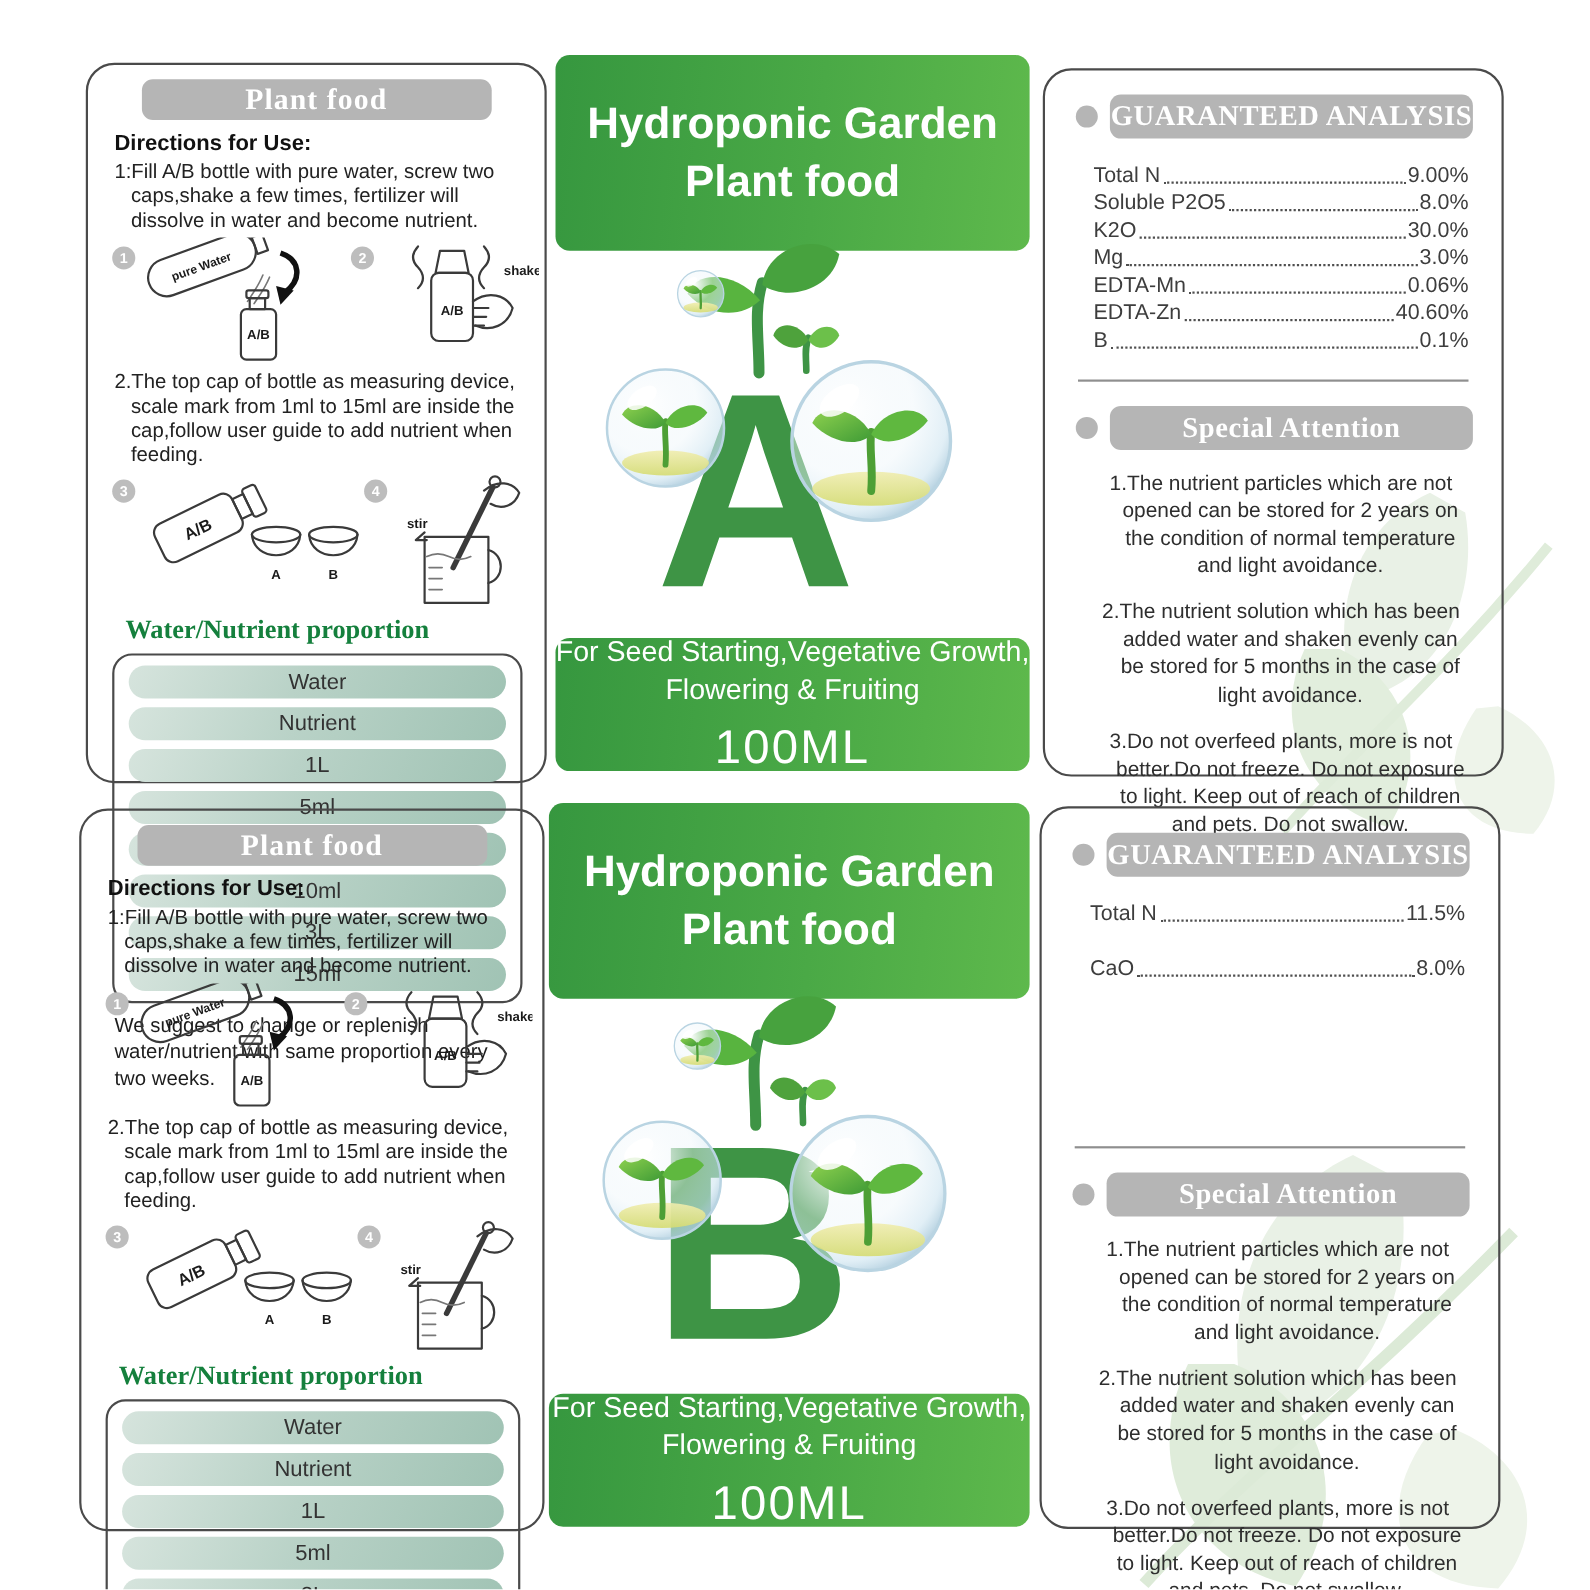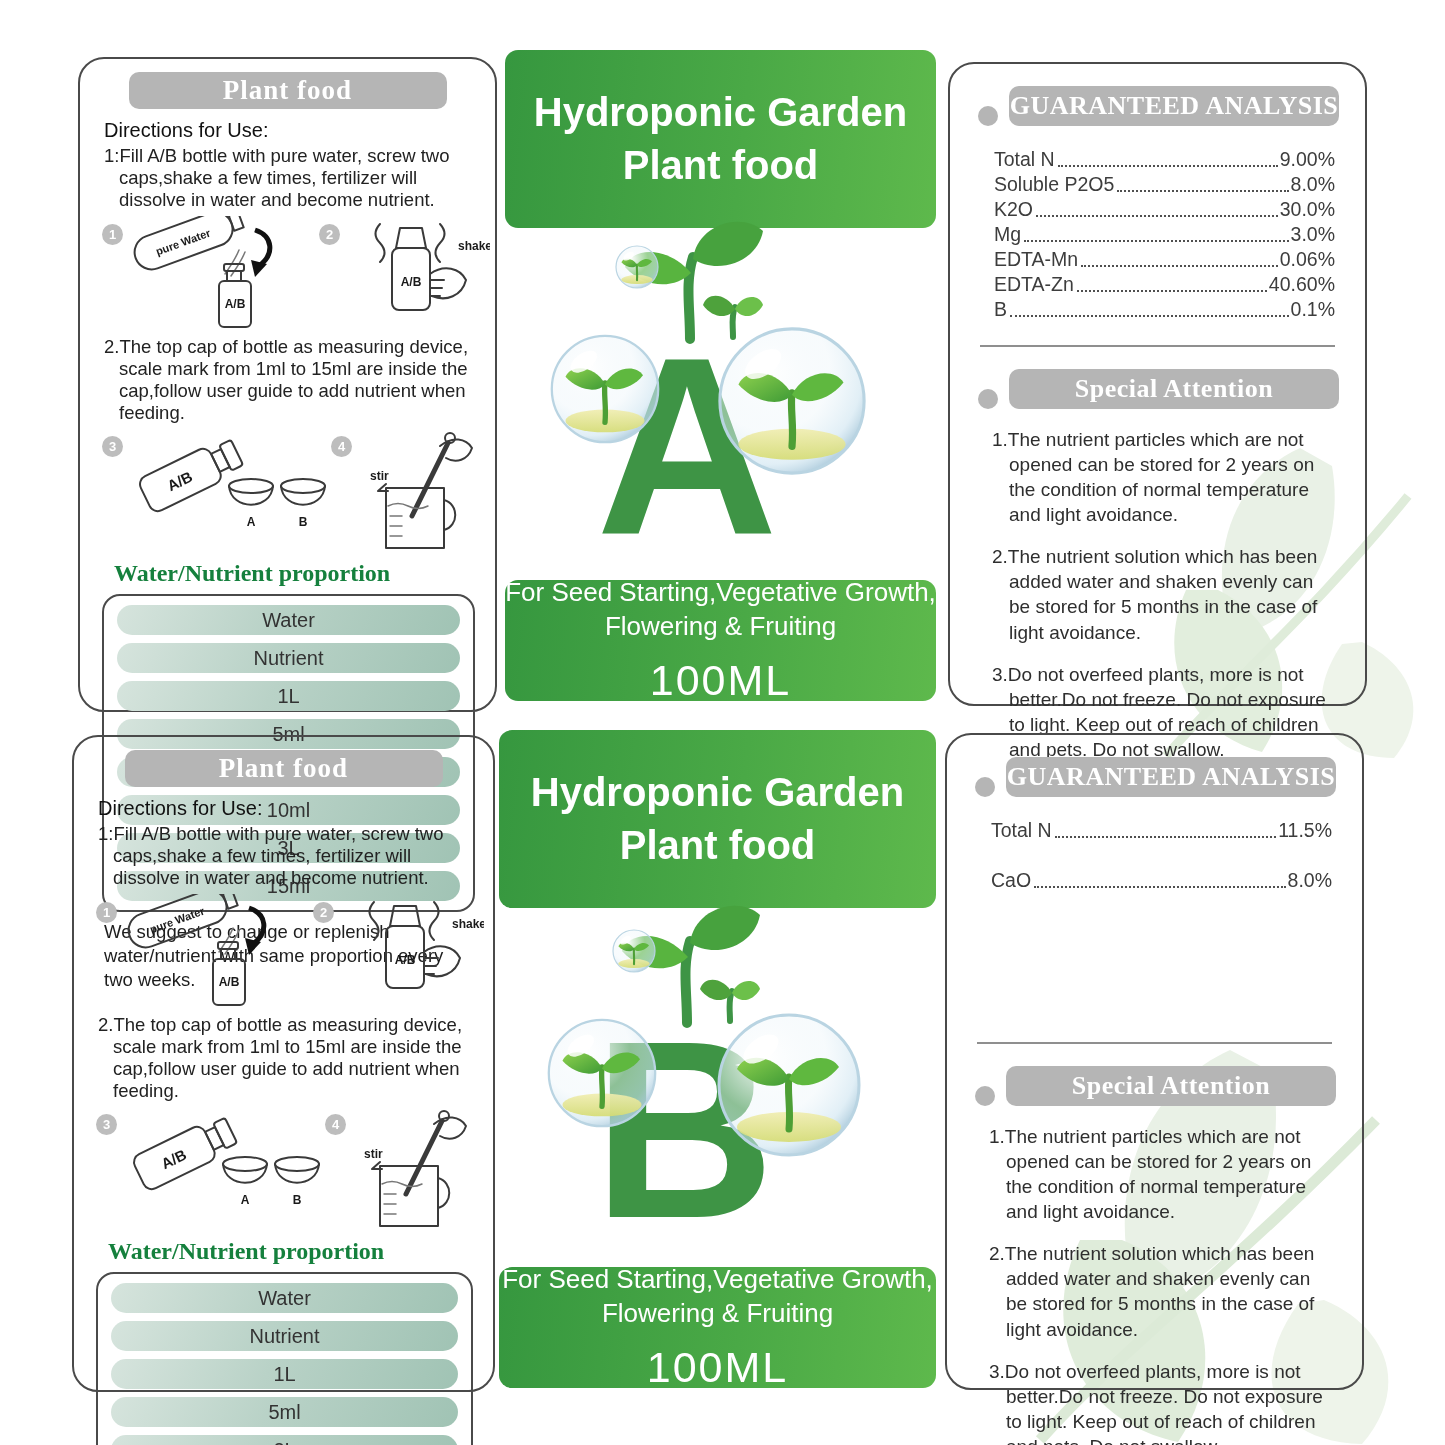--- a/index.html
+++ b/index.html
@@ -15,21 +15,21 @@
   .ra-right {left:948px; top:62px;  width:419px; height:644px;}
   .rb-left  {left:72px;  top:735px; width:423px; height:657px;}
   .rb-center{left:499px; top:730px; width:437px; height:658px;}
   .rb-right {left:945px; top:733px; width:419px; height:657px;}
 
   
   .pfpill{margin:13px auto 0;width:318px;height:37px;background:#b5b5b5;border-radius:10px;
           display:flex;align-items:center;justify-content:center;
           font-family:"Liberation Serif",serif;font-weight:bold;font-size:27px;color:#fff;letter-spacing:1px;}
   .lp-body{padding:8px 20px 0 22px;}
-  .dirhead{font-size:20px;font-weight:normal;color:#111;margin:2px 0 3px 2px;}
+  .dirhead{font-size:20px;font-weight:bold;color:#111;margin:2px 0 3px 2px;}
   .step{font-size:18.5px;line-height:1.2;color:#222;padding-left:15px;text-indent:-15px;margin:0 0 2px 2px;}
   .figrow{display:flex;align-items:flex-start;margin:4px 0 2px 0;}
   .badge{flex:0 0 auto;width:21px;height:21px;border-radius:50%;background:#bdbdbd;color:#fff;
          font-size:13px;font-weight:bold;display:flex;align-items:center;justify-content:center;margin-top:8px;}
   .fig svg{display:block;}
   .sk{stroke:#3a3a3a;stroke-width:2;fill:none;stroke-linecap:round;stroke-linejoin:round;}
   .sk-thin{stroke:#777;stroke-width:1.5;fill:none;stroke-linecap:round;}
   .figtxt{font-family:"Liberation Sans",sans-serif;font-weight:bold;fill:#1a1a1a;}
   .prophead{font-family:"Liberation Serif",serif;font-weight:bold;font-size:24px;color:#15803d;margin:6px 0 7px 12px;}
   .ptable{border:2px solid #4a4a4a;border-radius:18px;padding:9px 13px;}
@@ -46,32 +46,32 @@
   .cart{position:absolute;top:171px;bottom:155px;left:0;right:0;display:flex;align-items:center;justify-content:center;}
   .cfoot{position:absolute;bottom:0;left:0;right:0;height:121px;border-radius:13px;
          background:linear-gradient(96deg,#36973f 0%,#4aa946 55%,#5eb94c 100%);
          display:flex;flex-direction:column;align-items:center;justify-content:center;color:#fff;}
   .usage{font-size:26px;line-height:1.3;text-align:center;}
   .volume{font-size:43px;font-weight:normal;letter-spacing:2px;margin-top:12px;}
   .big-letter{font-family:"Liberation Sans",sans-serif;font-weight:bold;fill:#3e9445;}
 
   
   .rp-body{padding:22px 26px 0 28px;}
-  .hdr{display:flex;align-items:flex-end;gap:11px;}
+  .hdr{display:flex;align-items:center;gap:11px;}
   .bullet{width:20px;height:20px;border-radius:50%;background:#b5b5b5;flex:0 0 auto;}
   .hpill{flex:1;height:40px;background:#b5b5b5;border-radius:10px;display:flex;align-items:center;justify-content:center;
          font-family:"Liberation Serif",serif;font-weight:bold;font-size:26px;color:#fff;letter-spacing:.5px;}
   .alist{margin:20px 4px 0 16px;}
   .arow{display:flex;align-items:flex-end;font-size:19.5px;color:#3d3d3d;height:25px;}
   .vb .arow{margin-bottom:25px;}
   .dots{flex:1;border-bottom:2.2px dotted #4f4f4f;margin:0 0 4px 3px;}
   .aval{padding-left:2px;white-space:nowrap;}
   .divider{border:none;border-top:2px solid #8f8f8f;margin:24px 4px 22px 2px;}
   .vb .divider{margin-top:150px;}
-  .attn{margin:18px 2px 0 14px;font-size:19px;color:#2e2e2e;line-height:1.32;}
+  .attn{margin:18px 2px 0 14px;font-size:19px;color:#2e2e2e;line-height:1.32;text-align:center;}
   .attn p{margin:0 0 17px 0;padding-left:17px;text-indent:-17px;}
 </style>
 </head>
 <body>
 
 <div id="page">
 
   <svg width="0" height="0" style="position:absolute" aria-hidden="true">
     <defs>
       <radialGradient id="gBubble" cx="35%" cy="30%" r="75%">

